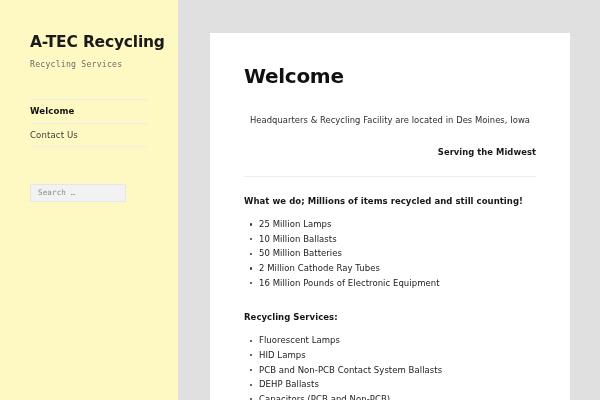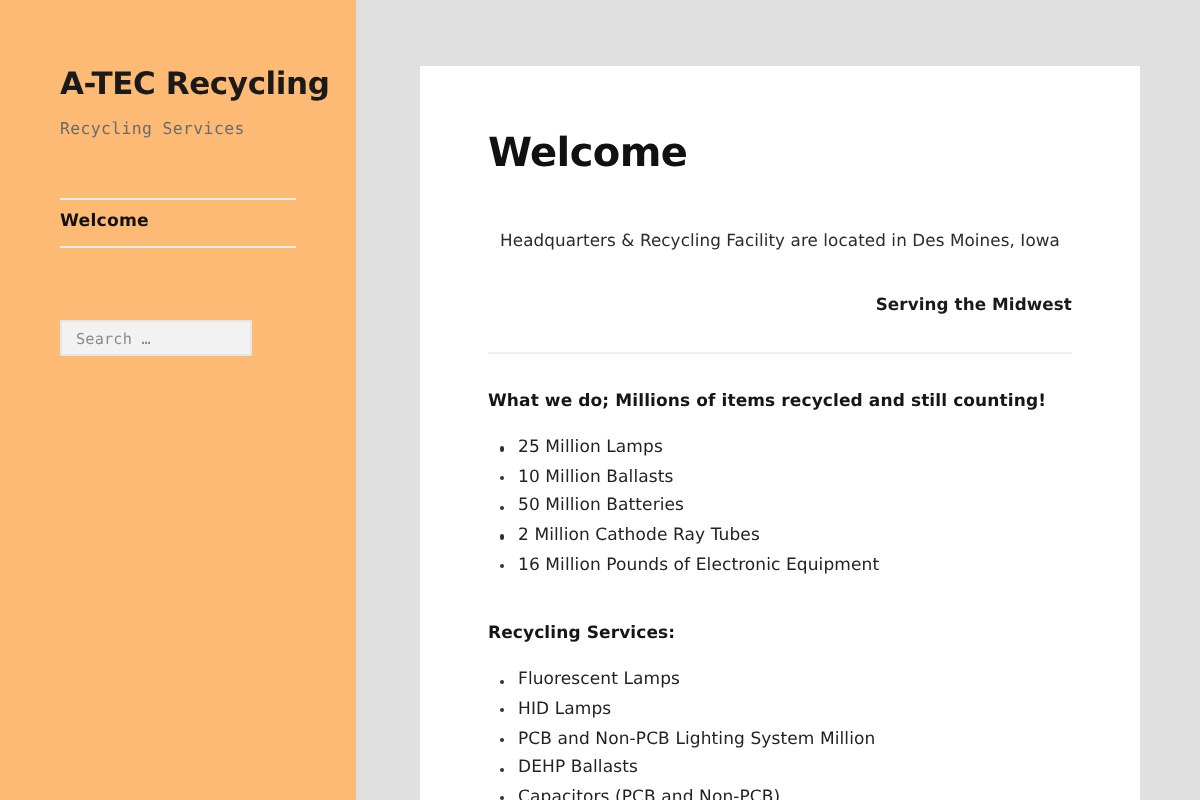--- a/index.html
+++ b/index.html
@@ -21,21 +21,21 @@
     height: 400px;
     display: flex;
     background: #e0e0e0;
   }
 
   
   .sidebar {
     width: 178px;
     min-width: 178px;
     height: 400px;
-    background: #fdba74;
+    background: #fef9c3;
     box-sizing: border-box;
     padding: 33px 0 0 30px;
   }
 
   .site-title {
     font-family: "DejaVu Sans", sans-serif;
     font-size: 15.5px;
     font-weight: 700;
     color: #1a1a1a;
     letter-spacing: -0.2px;
@@ -198,20 +198,21 @@
 <div class="page">
 
   <aside class="sidebar">
 
     <h1 class="site-title">A-TEC Recycling</h1>
 
     <p class="site-tagline">Recycling Services</p>
 
     <nav class="nav">
       <a class="nav-item is-active" href="#">Welcome</a>
+      <a class="nav-item" href="#">Contact Us</a>
     </nav>
 
     <div class="search-wrap">
       <input class="search-input" type="text" placeholder="Search …" style="">
     </div>
 
   </aside>
 
   <div class="gutter"></div>
 
@@ -234,21 +235,21 @@
         <li>50 Million Batteries</li>
         <li>2 Million Cathode Ray Tubes</li>
         <li>16 Million Pounds of Electronic Equipment</li>
       </ul>
 
       <p class="section-heading">Recycling Services:</p>
 
       <ul class="bullet-list">
         <li>Fluorescent Lamps</li>
         <li>HID Lamps</li>
-        <li>PCB and Non-PCB Lighting System Million</li>
+        <li>PCB and Non-PCB Contact System Ballasts</li>
         <li>DEHP Ballasts</li>
         <li>Capacitors (PCB and Non-PCB)</li>
 
       </ul>
 
     </main>
   </div>
 
 </div>
 

